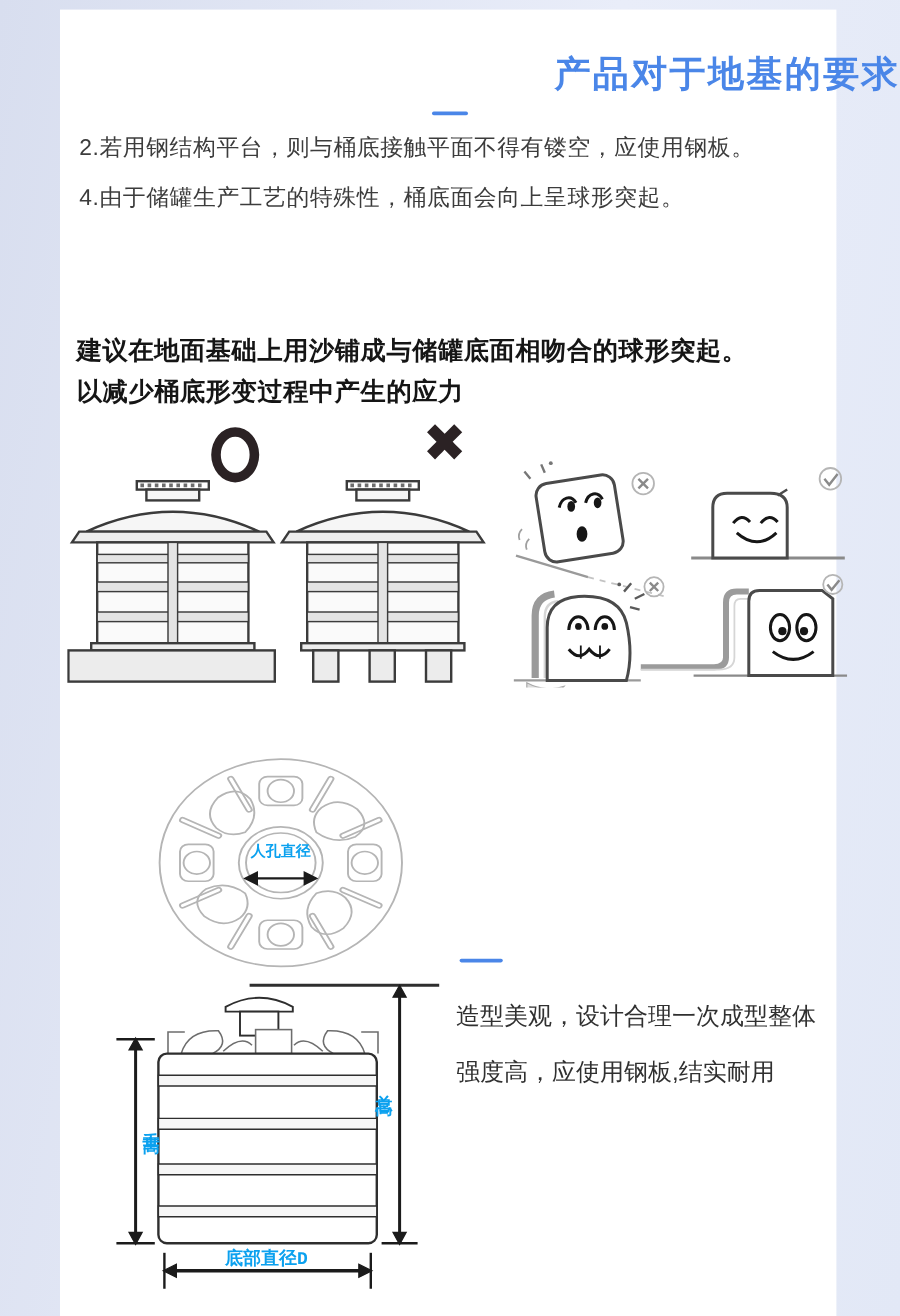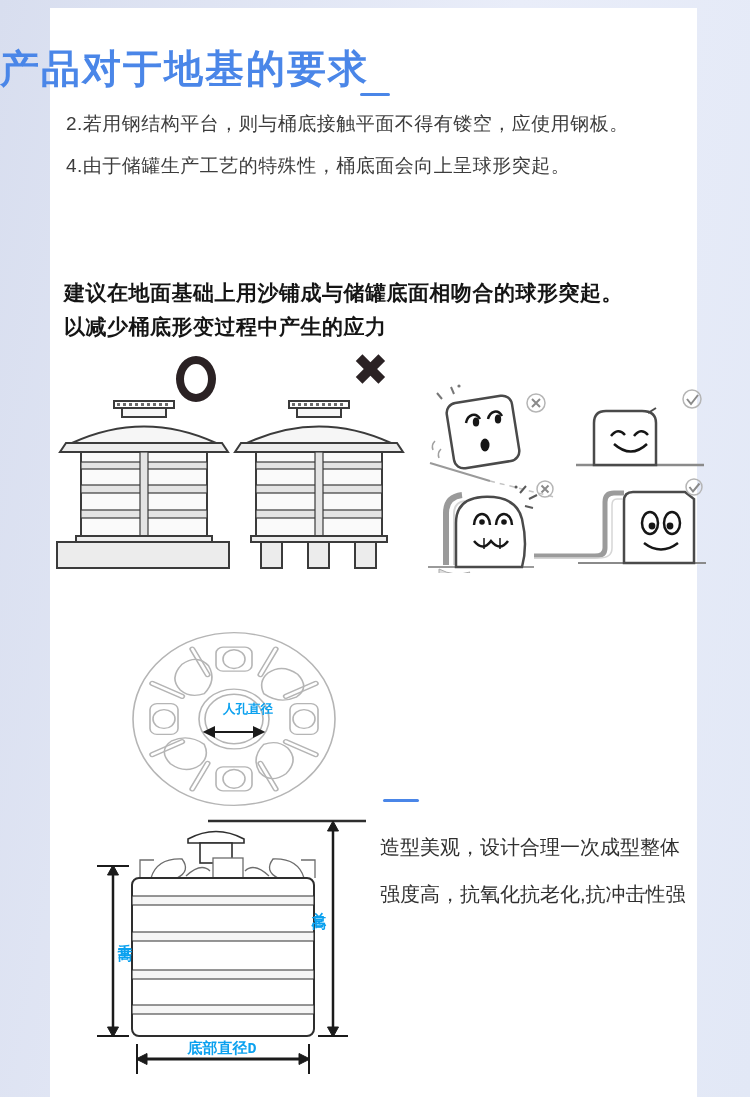--- a/index.html
+++ b/index.html
@@ -3,35 +3,35 @@
 <meta charset="utf-8">
 <style>
   html,body{margin:0;padding:0;}
   .page{
     position:relative;width:750px;height:1097px;overflow:hidden;
     background:linear-gradient(100deg,#d8deef 0%,#e9edf9 55%,#e2e8f6 100%);
     font-family:"Liberation Sans","DejaVu Sans",sans-serif;
   }
   .panel{position:absolute;left:50px;top:8px;width:647px;height:1089px;background:#ffffff;}
   .abs{position:absolute;}
-  .sec1-title{left:0;right:0;top:42px;text-align:left;margin:0;
-    color:#4a86e8;font-size:39px;font-weight:bold;letter-spacing:2px;}
+  .sec1-title{left:0;right:0;top:42px;text-align:right;margin:0;
+    color:#4a86e8;font-size:30px;font-weight:bold;letter-spacing:2px;}
   .dash{background:#4a86e8;height:3px;border-radius:2px;}
   .dash1{left:360px;top:93px;width:30px;}
   .dash2{left:383px;top:799px;width:36px;}
   .req-list{left:66px;top:112px;width:632px;color:#3c3c3c;font-size:19px;letter-spacing:.5px;}
   .req{line-height:24px;margin-bottom:18px;white-space:nowrap;}
   .advice{left:64px;top:276px;width:640px;color:#151515;font-size:21px;font-weight:bold;
     line-height:34px;letter-spacing:.5px;}
   .o-mark{left:176px;top:356px;width:24px;height:30px;border:8px solid #2b2224;border-radius:50%;}
   .x-mark{left:352px;top:346px;font-size:44px;font-weight:900;color:#2b2224;line-height:48px;}
   .sec2-title{left:380px;top:744px;margin:0;color:#4a86e8;font-size:29px;font-weight:bold;letter-spacing:2px;}
   .desc{left:380px;top:824px;width:320px;color:#303030;font-size:20px;line-height:47px;}
   .dim-label{color:#0ba1ef;font-weight:bold;}
-  .lbl-manhole{left:208px;top:701px;width:80px;text-align:center;font-size:12.5px;}
+  .lbl-manhole{left:194px;top:701px;width:80px;text-align:center;font-size:12.5px;}
   .lbl-vert{writing-mode:vertical-lr;letter-spacing:3px;font-size:14.5px;}
   .lbl-chui{left:115px;top:932px;}
   .lbl-zong{left:309px;top:900px;}
   .lbl-bottom{left:160px;top:1039px;width:124px;text-align:center;font-size:15px;font-family:Liberation Mono, monospace;}
   svg{display:block;}
 </style>
 </head>
 <body>
 
 <div class="page">
@@ -226,21 +226,21 @@
       <line x1="-22" y1="13" x2="22" y2="13"></line>
       <path d="M-29,13 l9,-4.5 v9 Z"></path>
       <path d="M29,13 l-9,-4.5 v9 Z"></path>
     </g>
   </svg>
   <div class="abs dim-label lbl-manhole">人孔直径</div>
 
   <div class="abs dash dash2"></div>
   <div class="abs desc">
     <div>造型美观，设计合理一次成型整体</div>
-    <div>强度高，抗氧化抗老化,抗冲击性强</div>
+    <div>强度高，应使用钢板,结实耐用</div>
   </div>
 
   <svg class="abs" style="left:85px;top:812px" width="300" height="285" viewBox="0 0 300 285">
     <g stroke="#2e2e2e" fill="none">
       <line x1="123" y1="9" x2="281" y2="9" stroke-width="2.5"></line>
       <path d="M103,27 Q131,12 159,27 L159,31 L103,31 Z" fill="#ffffff" stroke-width="1.6"></path>
       <rect x="115" y="31" width="32" height="20" fill="#ffffff" stroke-width="1.6"></rect>
       <g stroke="#6d6d6d" stroke-width="1.3">
         <path d="M55,66 v-18 h14"></path>
         <path d="M230,66 v-18 h-14"></path>

